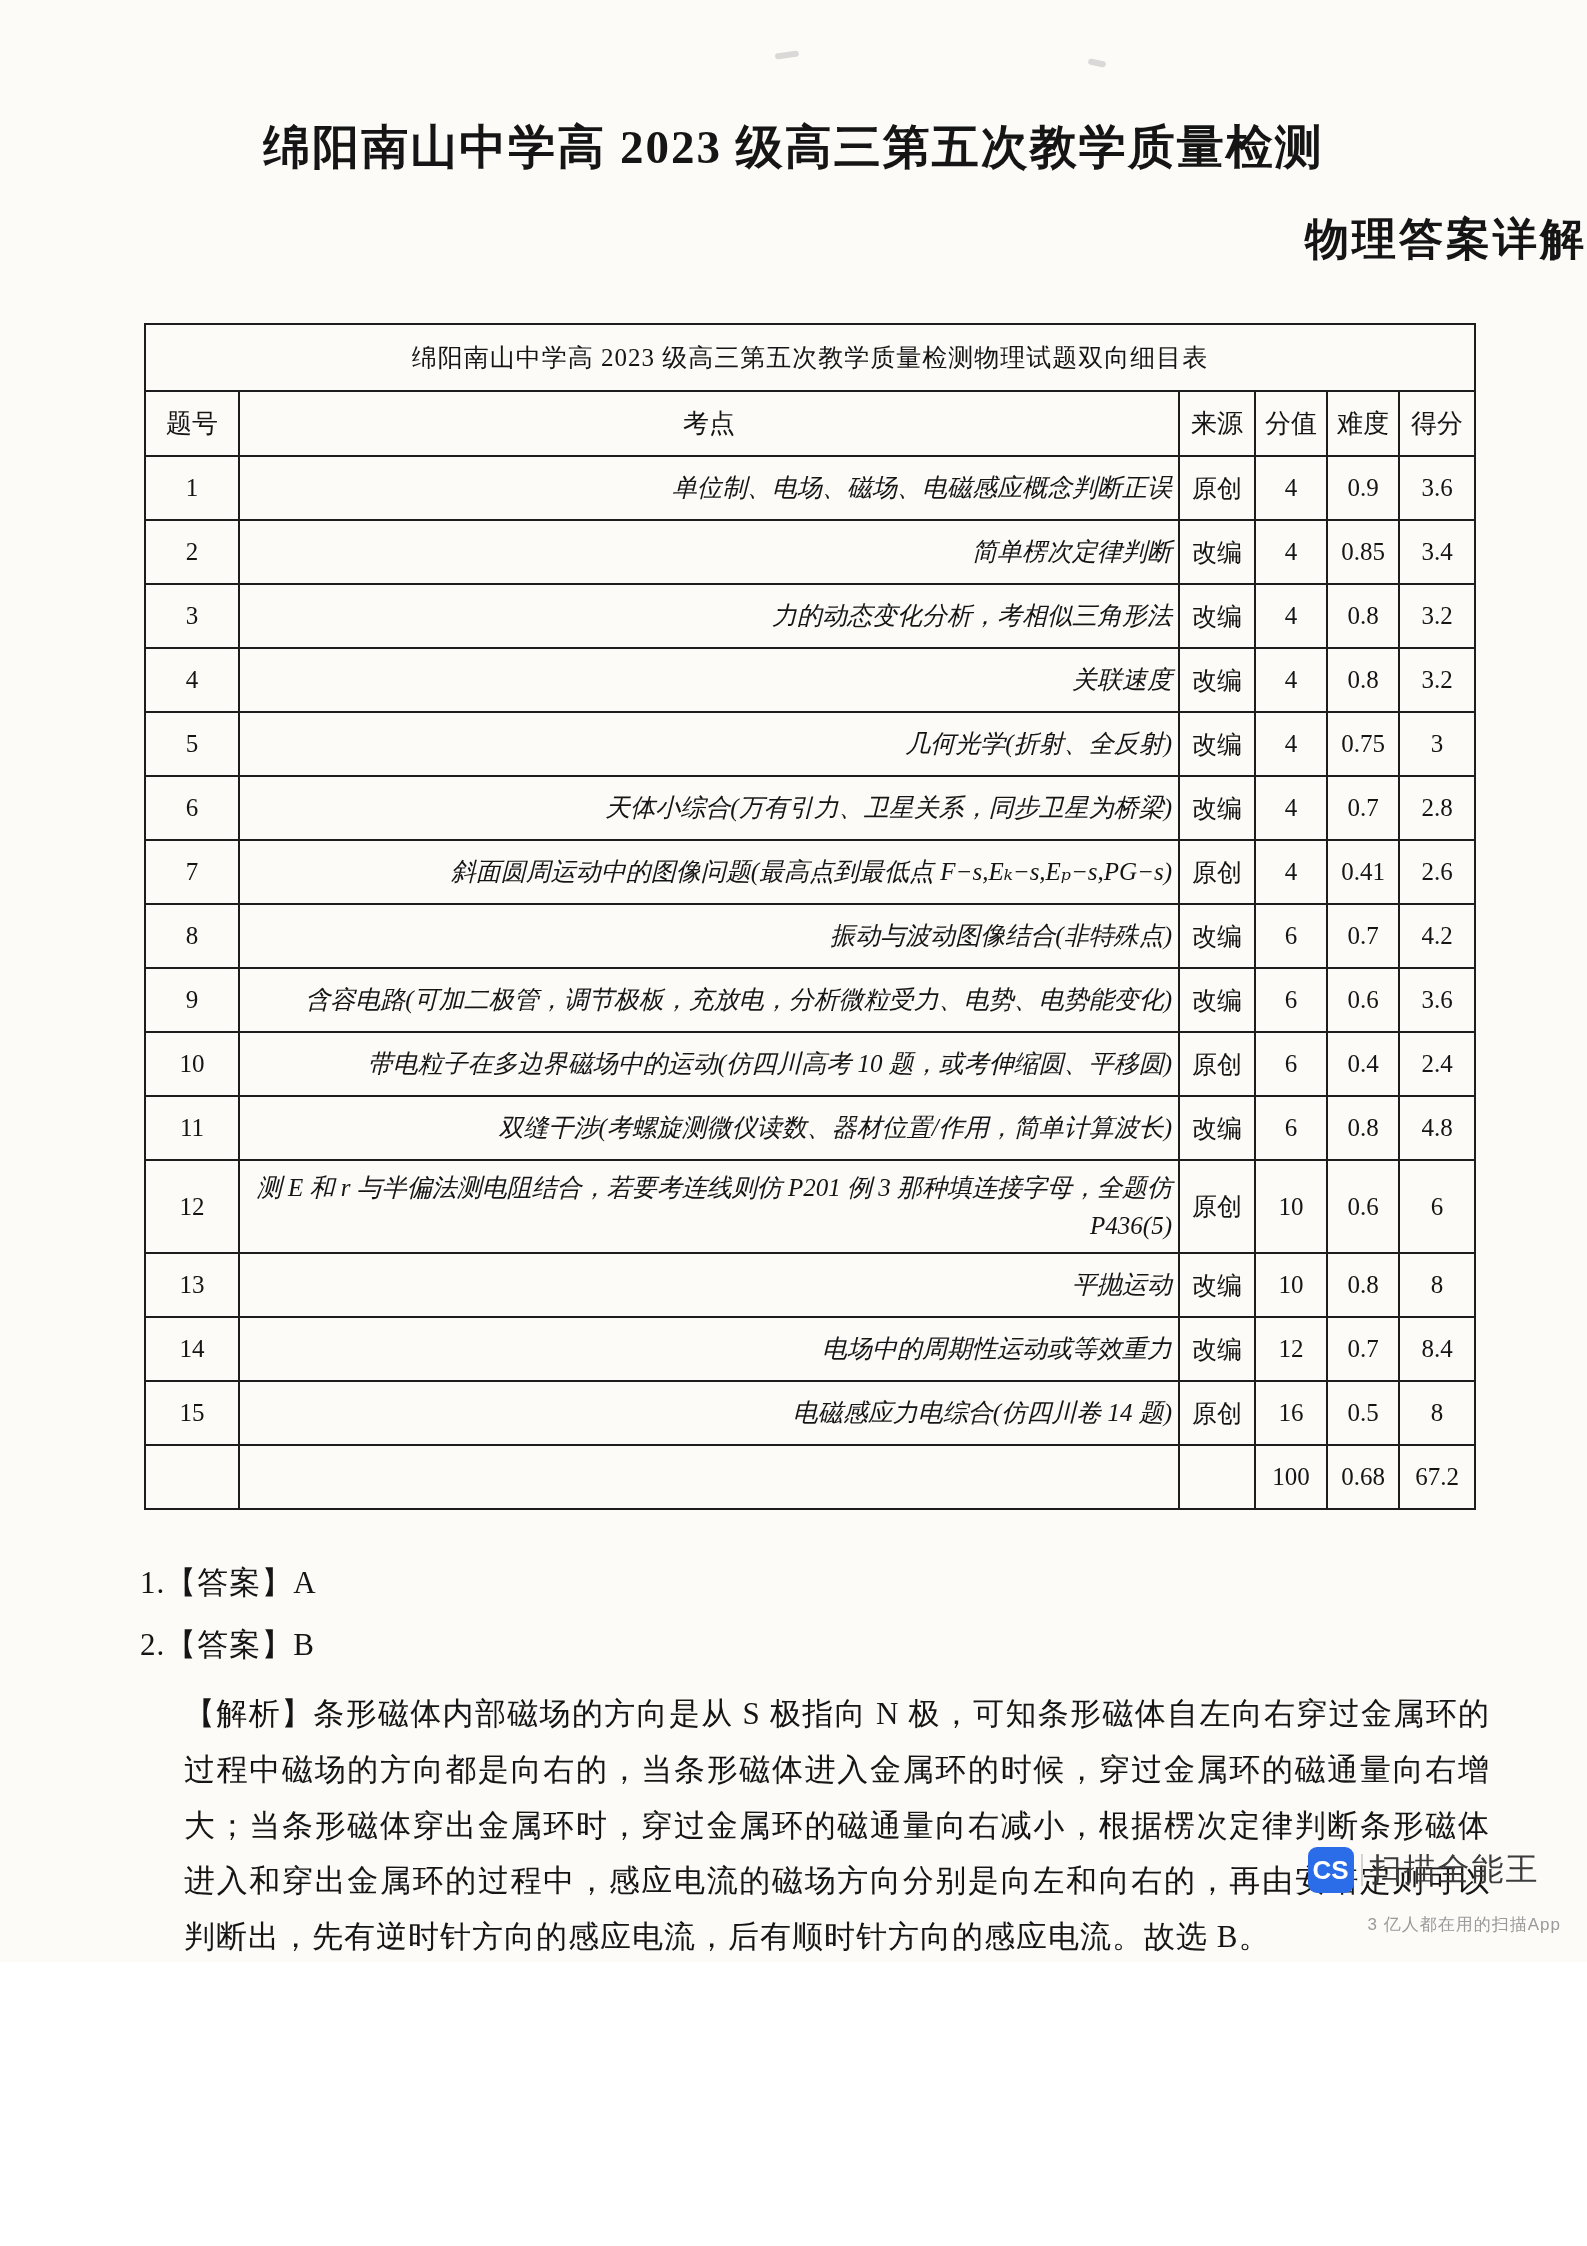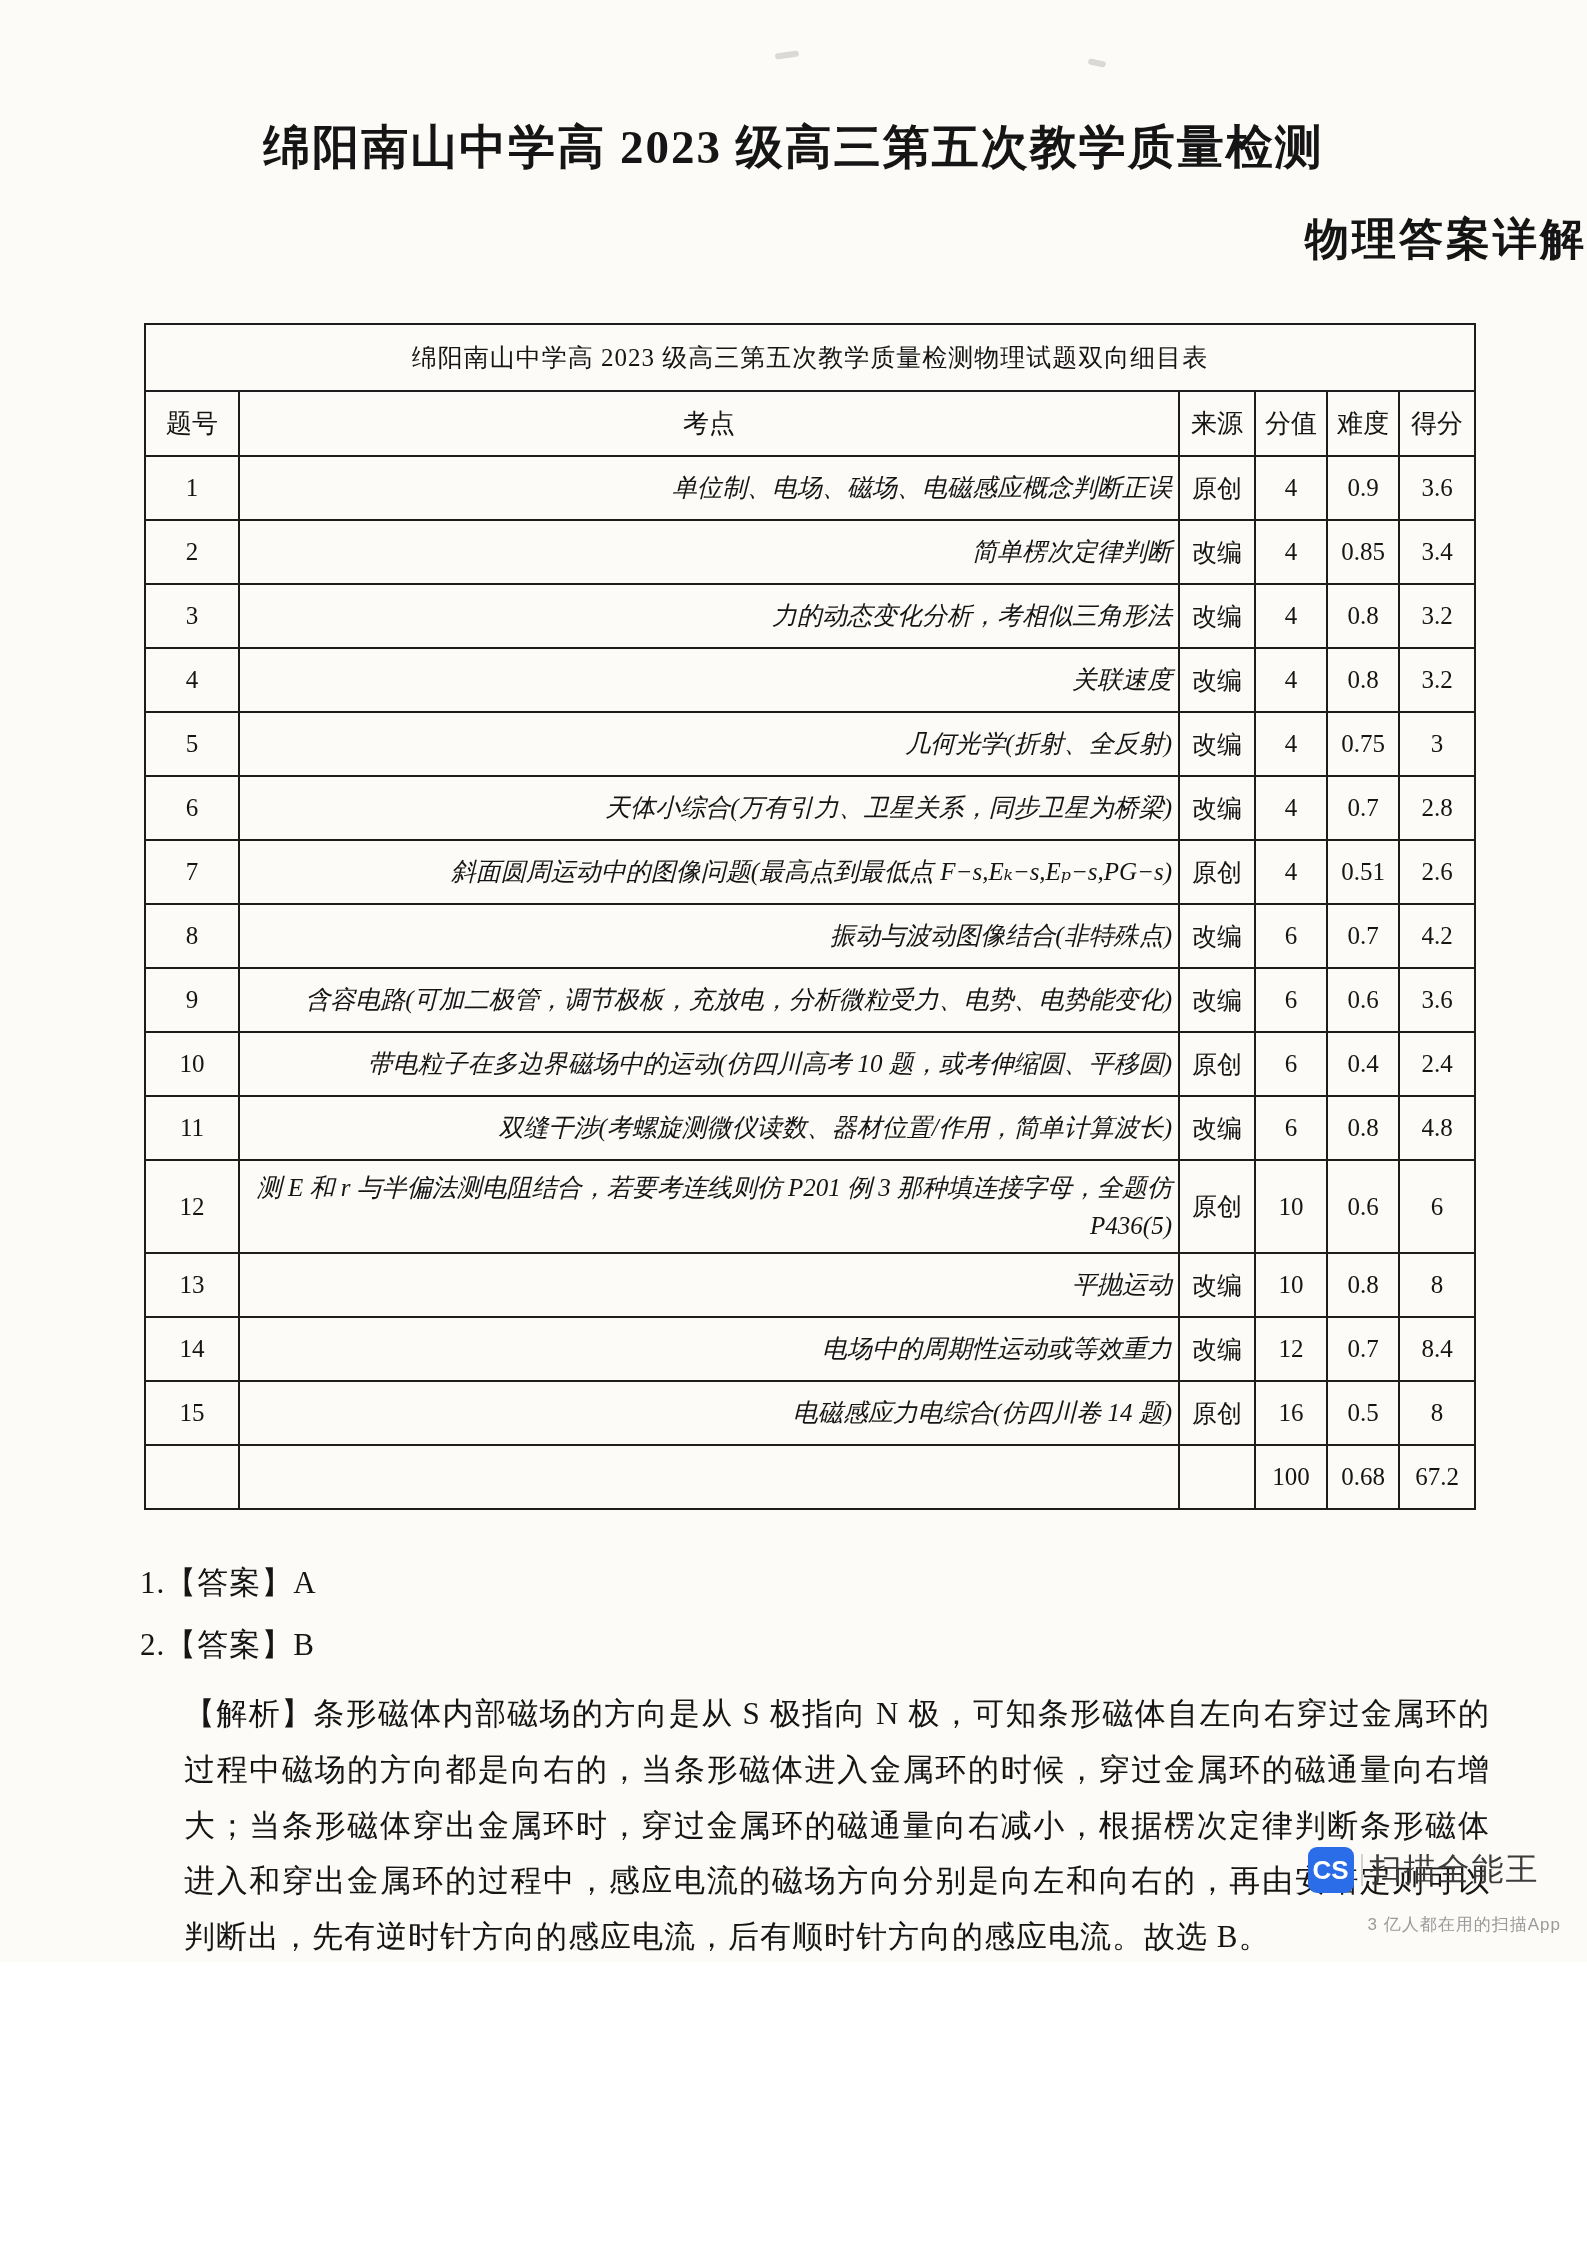--- a/index.html
+++ b/index.html
@@ -190,21 +190,21 @@
           <td class="cell-source">改编</td>
           <td class="cell-score">4</td>
           <td class="cell-difficulty">0.7</td>
           <td class="cell-gain">2.8</td>
         </tr>
         <tr>
           <td class="cell-num">7</td>
           <td class="cell-topic">斜面圆周运动中的图像问题(最高点到最低点 F−s,Eₖ−s,Eₚ−s,PG−s)</td>
           <td class="cell-source">原创</td>
           <td class="cell-score">4</td>
-          <td class="cell-difficulty">0.51</td>
+          <td class="cell-difficulty">0.41</td>
           <td class="cell-gain">2.6</td>
         </tr>
         <tr>
           <td class="cell-num">8</td>
           <td class="cell-topic">振动与波动图像结合(非特殊点)</td>
           <td class="cell-source">改编</td>
           <td class="cell-score">6</td>
           <td class="cell-difficulty">0.7</td>
           <td class="cell-gain">4.2</td>
         </tr>

